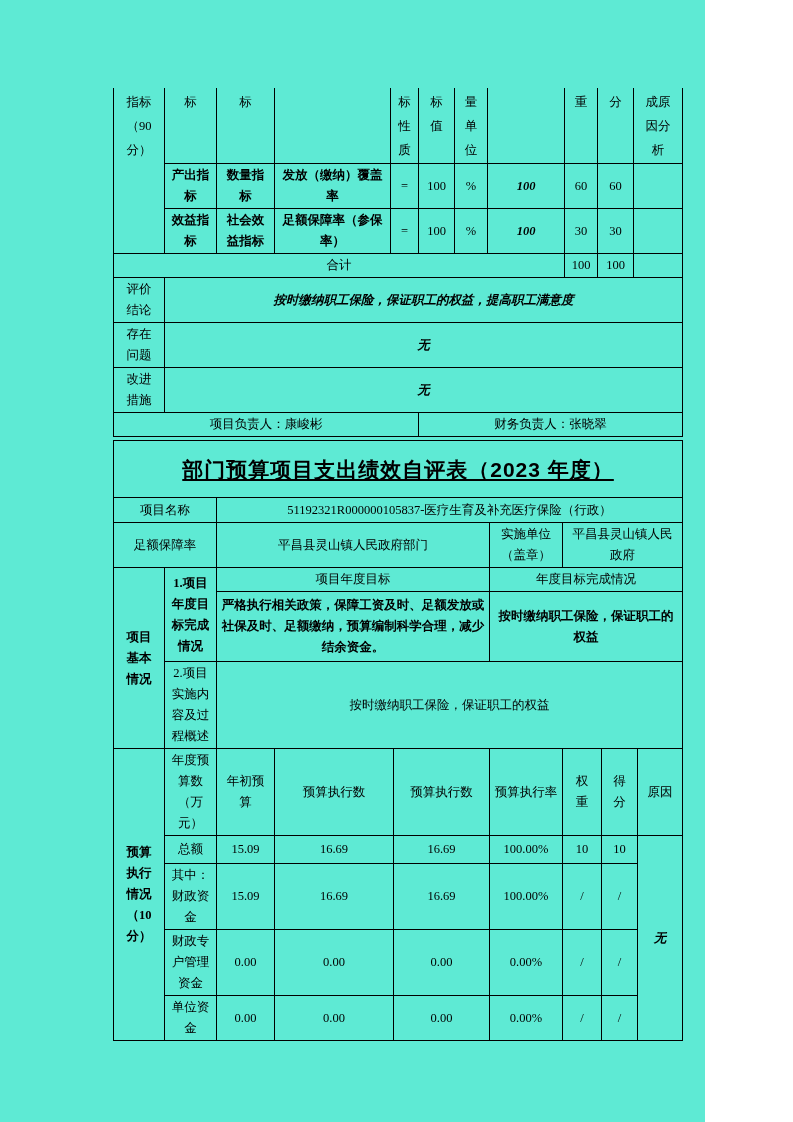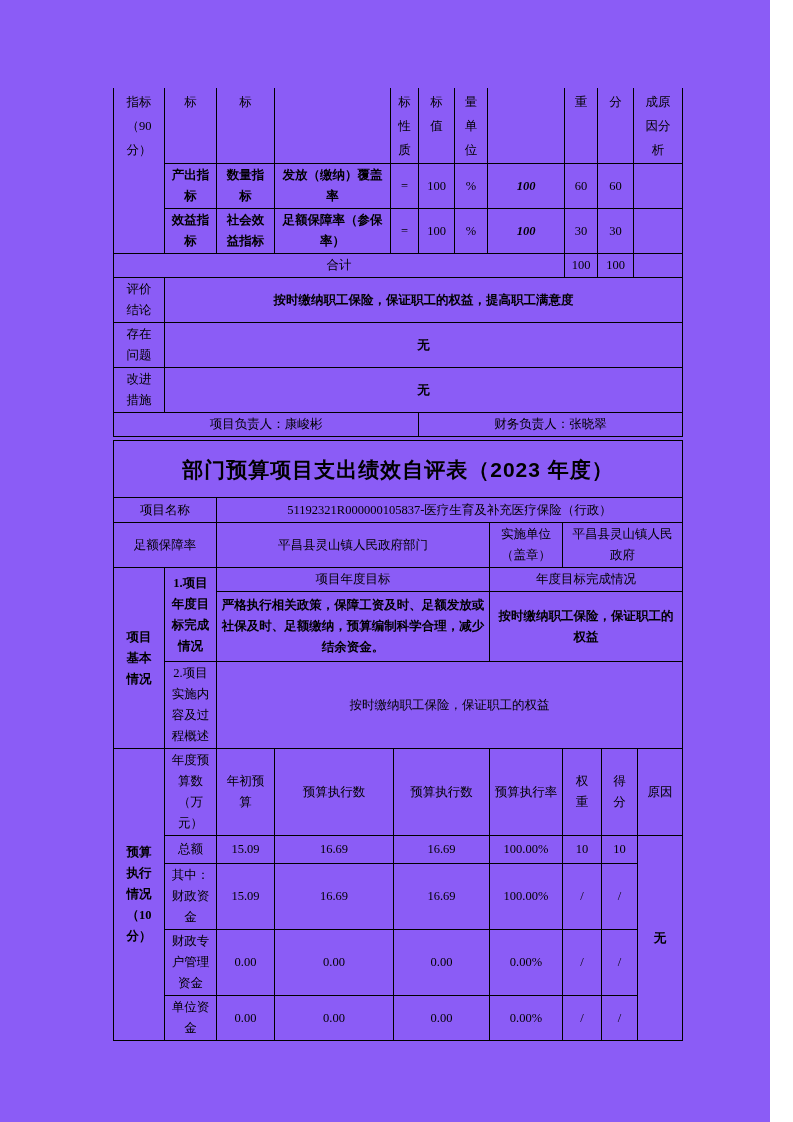--- a/index.html
+++ b/index.html
@@ -1,41 +1,41 @@
 <!DOCTYPE html>
 <html><head>
 <meta charset="utf-8">
 <style>
   html,body{margin:0;padding:0;background:#ffffff;}
   .sheet{
-    position:relative;width:770px;height:1122px;background:#8b5cf6;
+    position:relative;width:705px;height:1122px;background:#5eead4;
     font-family:"Liberation Serif","DejaVu Serif",serif;color:#000;
     overflow:hidden;
   }
   table.doc{border-collapse:collapse;table-layout:fixed;position:absolute;}
   table.doc td{
     border:1px solid #000;font-size:12.5px;line-height:21px;
     text-align:center;vertical-align:middle;padding:1px 3px;
     overflow:hidden;word-break:break-all;
   }
   
   .t1{left:113px;top:88px;width:569px;}
   .t1 tr.r-head td{border-top:none;vertical-align:top;line-height:24px;padding-top:2px;}
   .t1 td.rowspan-top{vertical-align:top;}
   
   .t2{left:113px;top:440px;width:569px;}
   .pre{white-space:pre-line;}
   .left{text-align:left;padding-left:8px;padding-right:6px;}
   .just{text-align:justify;}
-  .ital{font-weight:600;}
+  .ital{font-style:italic;font-weight:600;}
   .ital-val{font-style:italic;font-weight:600;}
   .tight{line-height:18px;margin-top:28px;}
   .lh20{line-height:20px;}
   .lh22{line-height:22px;font-weight:bold;}
-  .title-cell{padding:6px 0;}
+  .title-cell{padding:6px 0;text-decoration:underline;}
   .tbl-title{
     font-family:"Liberation Sans","DejaVu Sans",sans-serif;
     font-weight:bold;font-size:21px;letter-spacing:1px;text-align:center;
   }
   .page-num{
     position:absolute;left:0;top:1024px;width:100%;text-align:center;
     font-size:12px;color:#222;
   }
 </style>
 </head>

